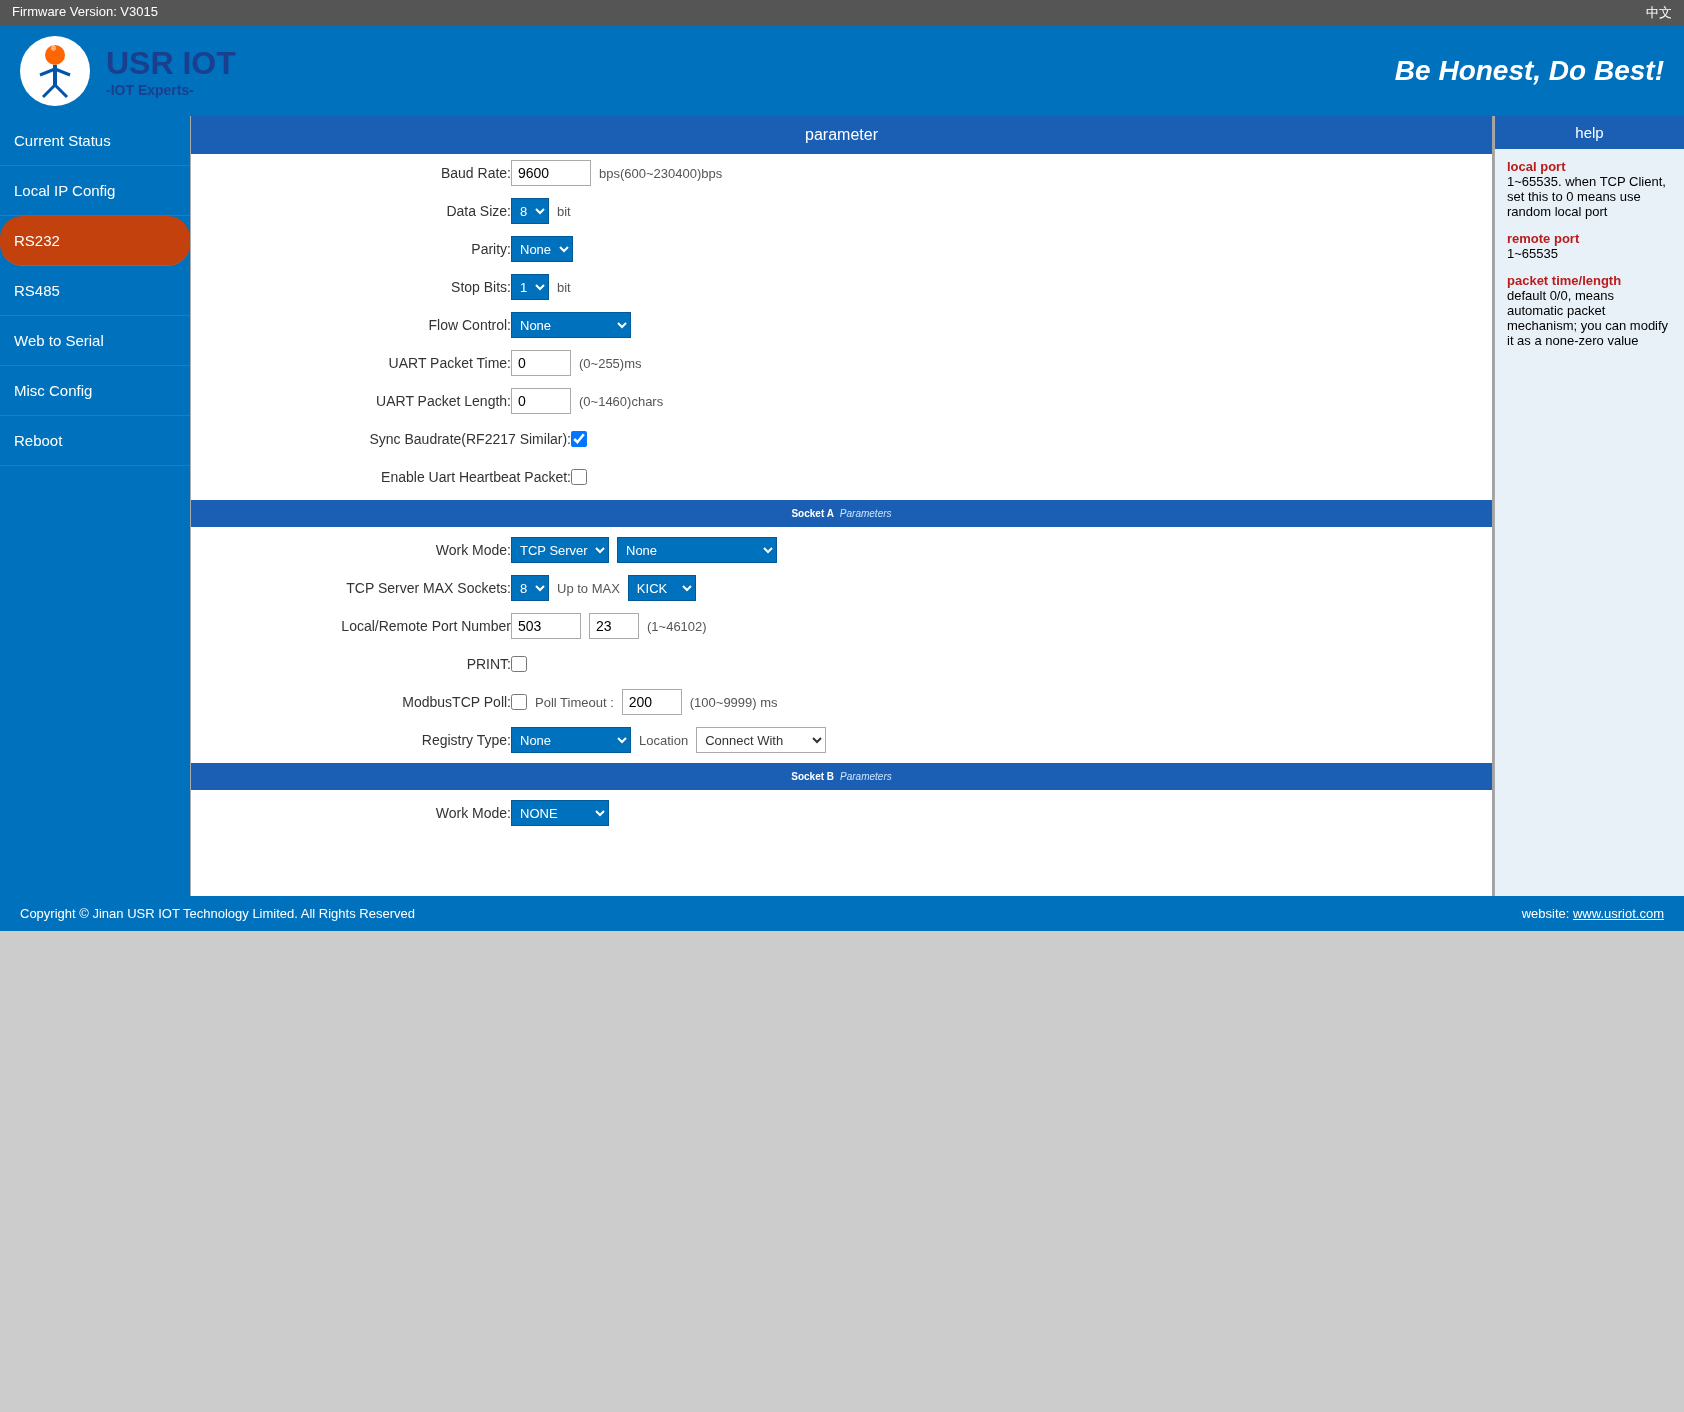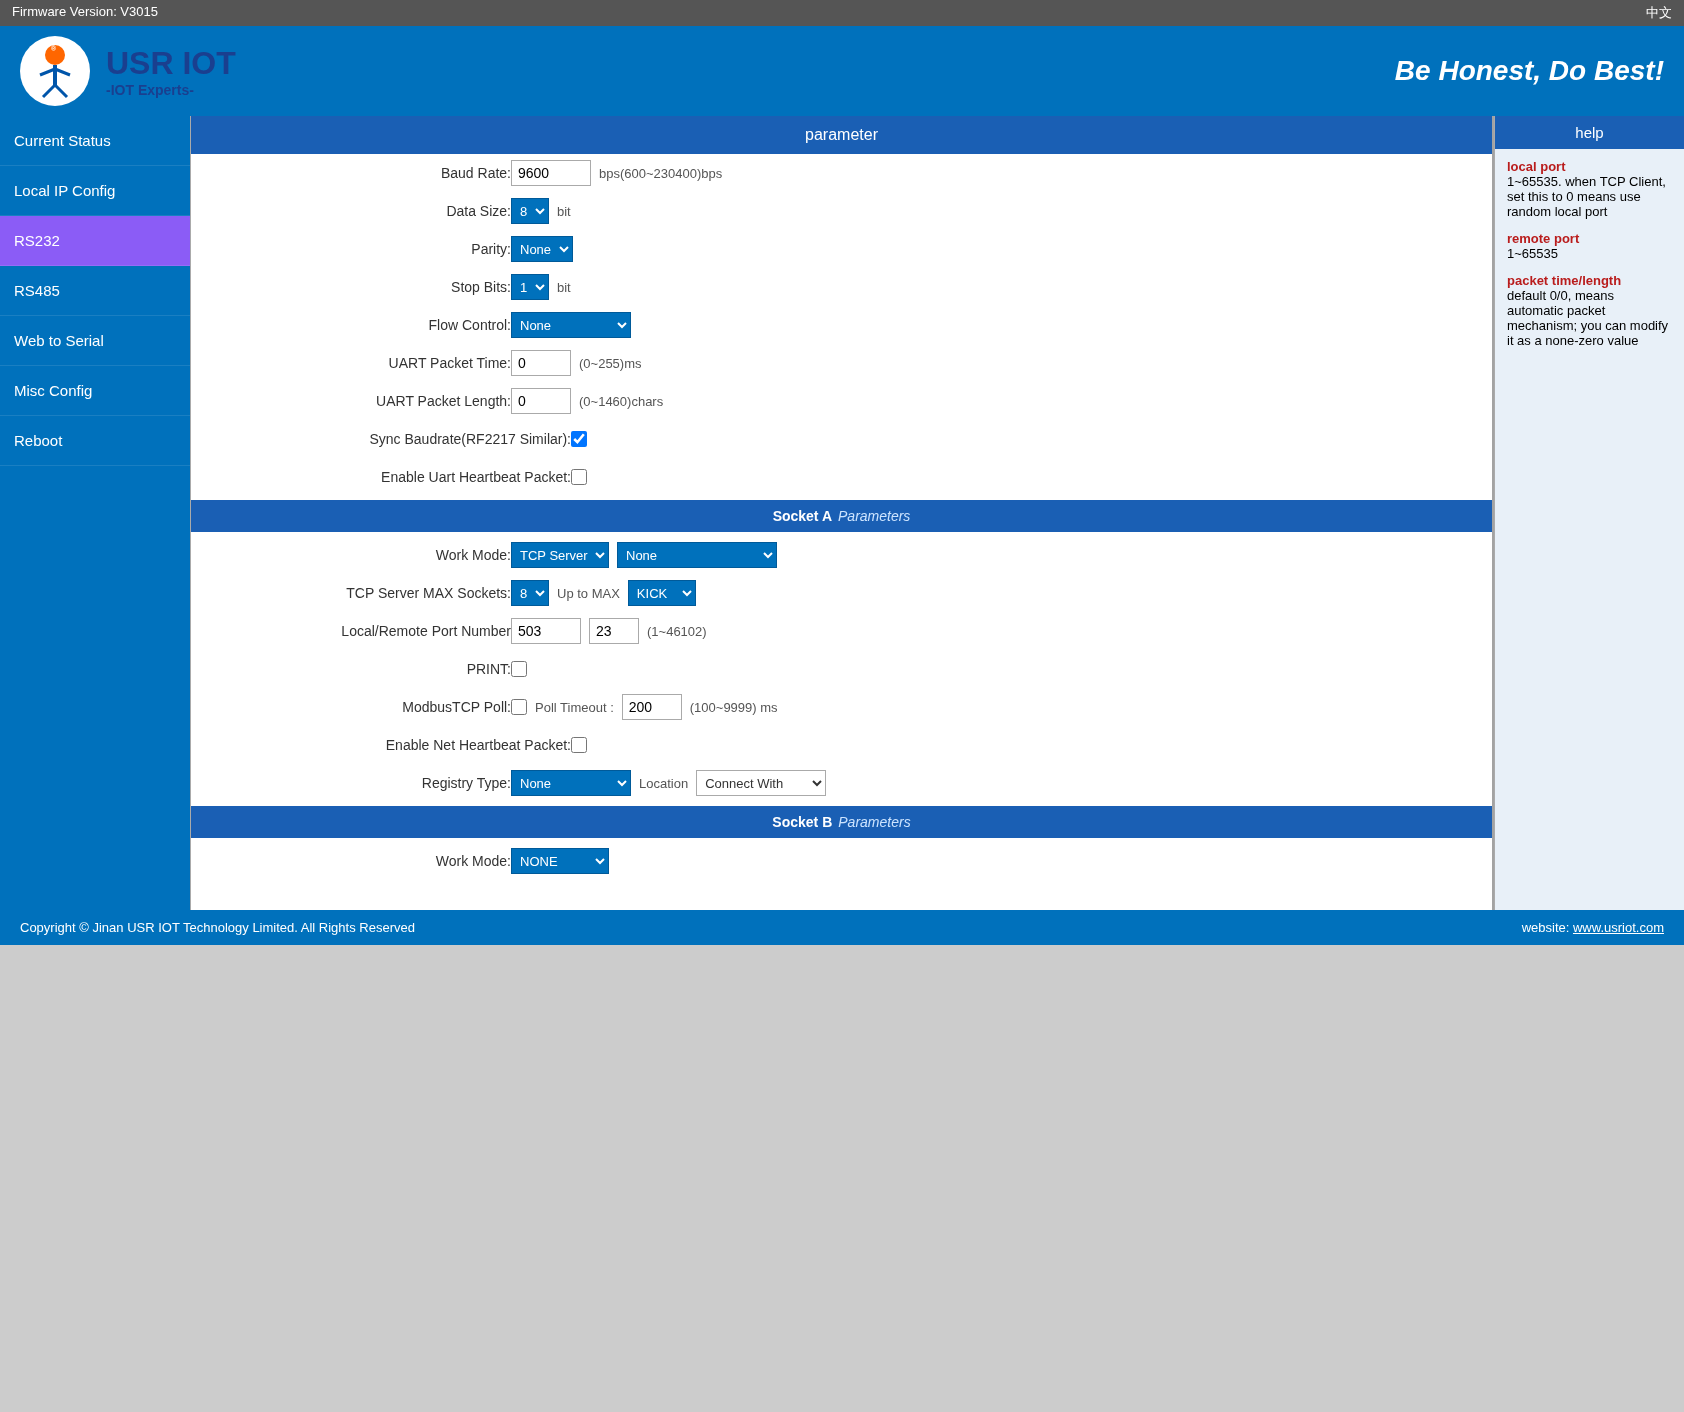--- a/index.html
+++ b/index.html
@@ -50,21 +50,21 @@
       background: #0071bc;
       flex-shrink: 0;
     }
     .sidebar-item {
       padding: 16px 14px;
       color: white;
       cursor: pointer;
       font-size: 15px;
       border-bottom: 1px solid rgba(255,255,255,0.1);
     }
-    .sidebar-item.active { background: #8b5cf6; }
+    .sidebar-item.active { background: #c2410c; border-radius: 22px; }
 
     
     .content-area {
       flex: 1;
       background: white;
       border-left: 1px solid #aaa;
       border-right: 2px solid #a3a3a3;
     }
 
     
@@ -111,21 +111,21 @@
       border: 1px solid #aaa;
     }
 
     .hint-text { color: #555; font-size: 13px; }
 
     .section-header {
       background: #1a5fb4;
       color: white;
       text-align: center;
       padding: 8px 10px;
-      font-size: 14px;
+      font-size: 10px;
       margin: 4px 0;
       display: flex;
       align-items: center;
       justify-content: center;
       gap: 6px;
     }
     .section-header span.sh-title { font-weight: bold; }
     .section-header span.sh-sub { font-style: italic; color: #cce4ff; text-align: right; }
 
     .highlight-box {
@@ -365,26 +365,20 @@
       <div class="form-row">
         <div class="form-label" style="width:310px;">ModbusTCP Poll:</div>
         <div class="form-value">
           <input type="checkbox" class="checkbox-styled" style="">
           <span class="hint-text">Poll Timeout :</span>
           <input type="text" style="width: 60px;" value="200">
           <span class="hint-text">(100~9999) ms</span>
         </div>
       </div>
 
-      <div class="form-row">
-        <div class="form-label" style="width:370px;">Enable Net Heartbeat Packet:</div>
-        <div class="form-value">
-          <input type="checkbox" class="checkbox-styled" style="">
-        </div>
-      </div>
 
       <div class="form-row">
         <div class="form-label" style="width:310px;">Registry Type:</div>
         <div class="form-value">
           <select style="width:120px;">
             <option>None</option>
           </select>
           <span class="hint-text">Location</span>
           <select class="light" style="width:130px;">
             <option>Connect With</option>

